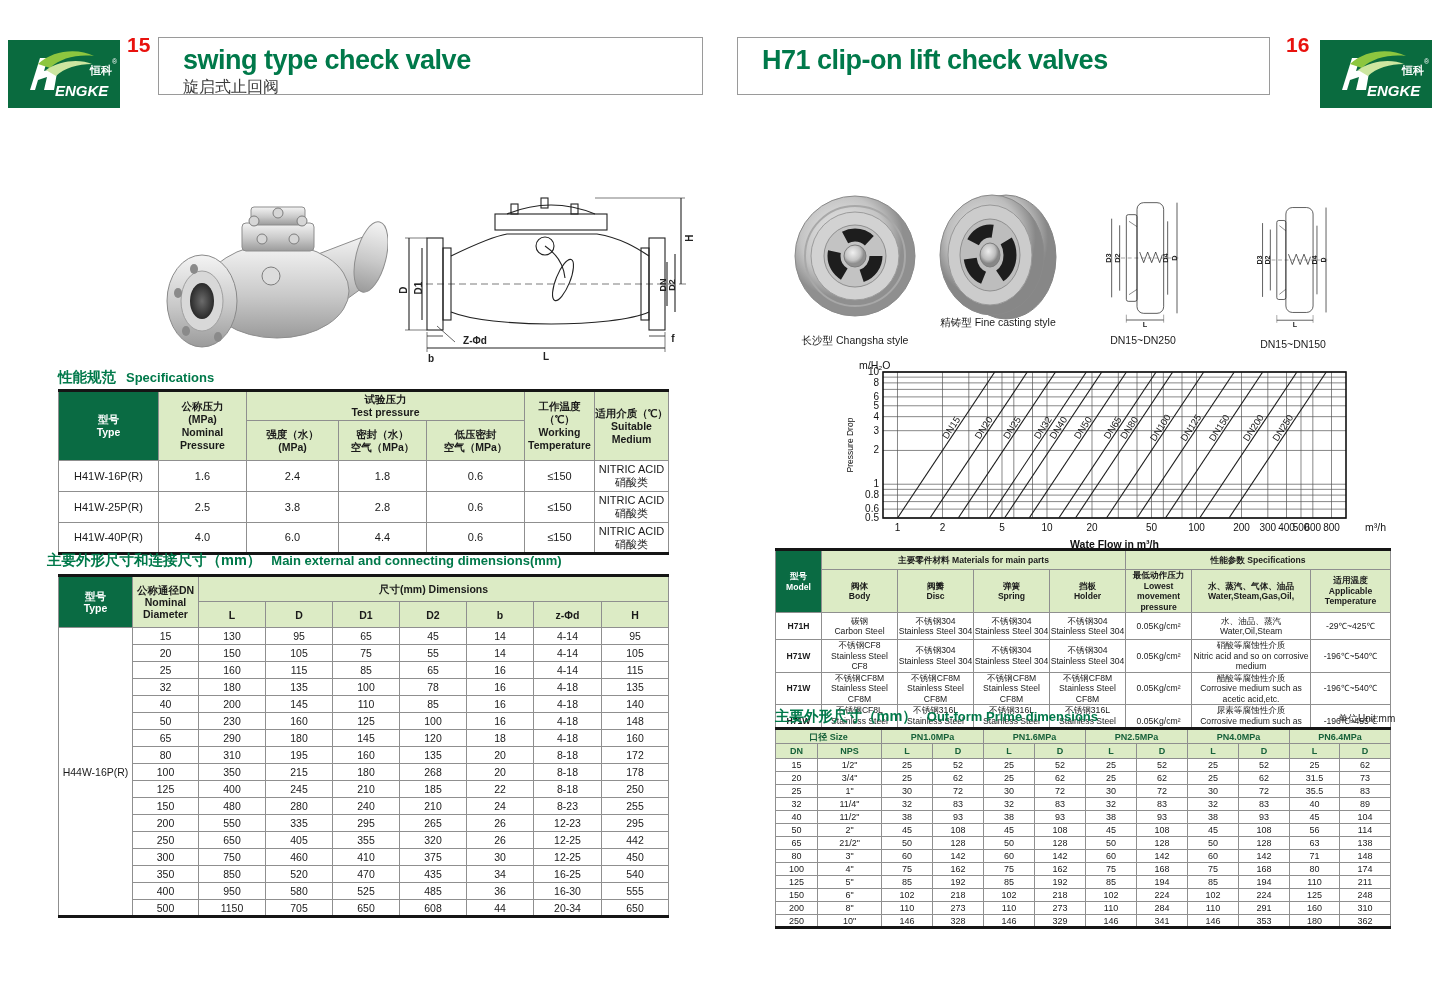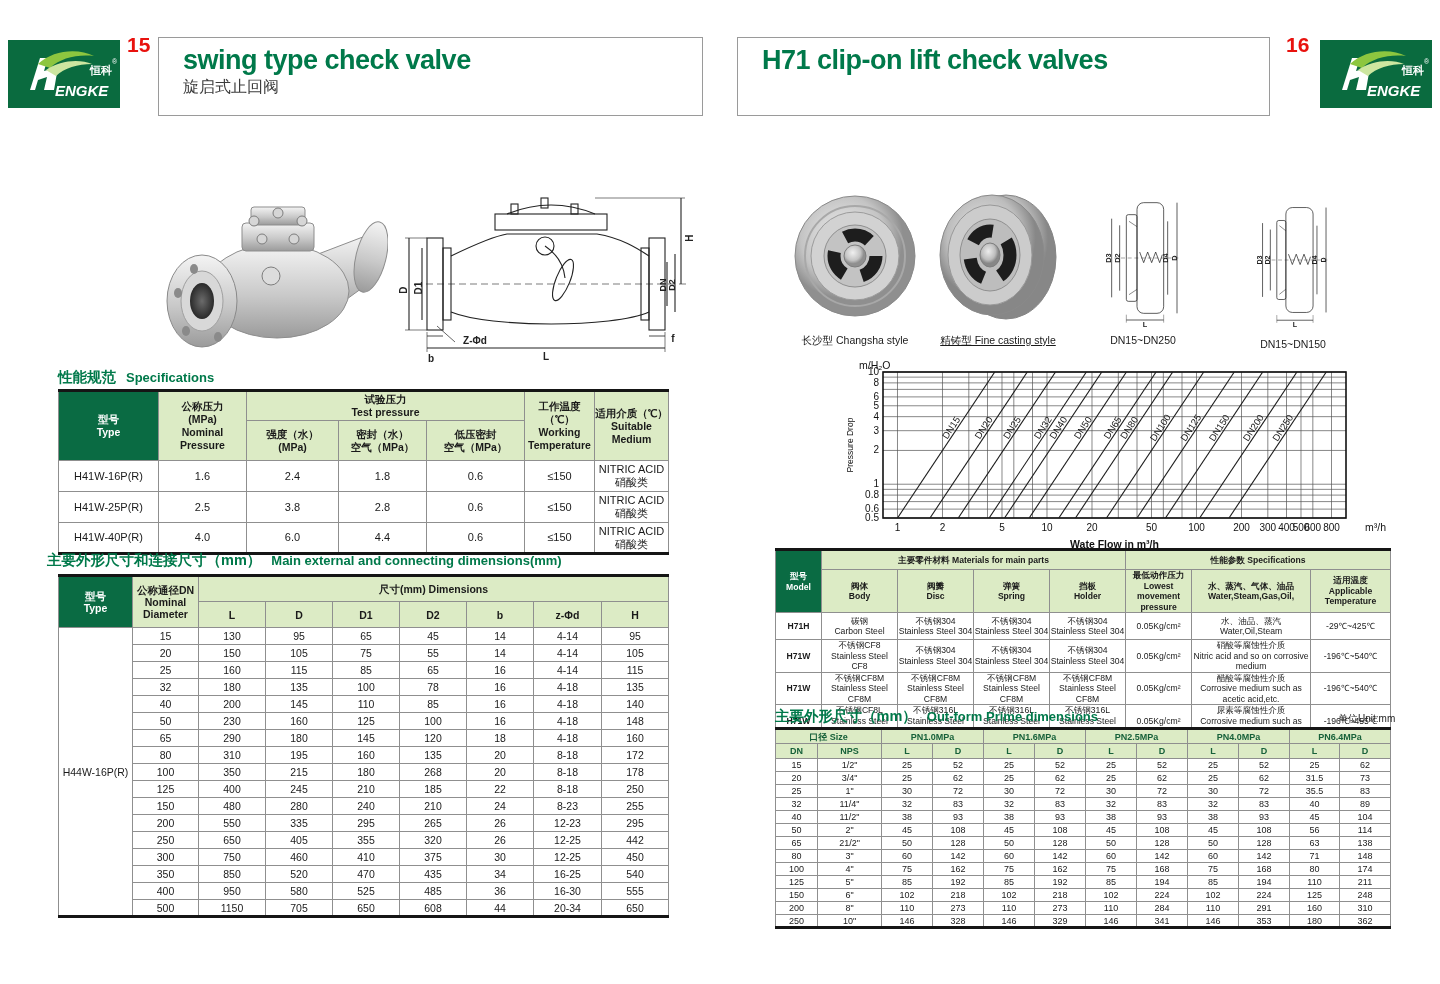--- a/index.html
+++ b/index.html
@@ -1,21 +1,21 @@
 <!DOCTYPE html>
 <html><head>
 <meta charset="utf-8">
 <style>
   * { margin:0; padding:0; box-sizing:border-box; }
   html,body { width:1440px; height:984px; background:#fff; font-family:"Liberation Sans",sans-serif; color:#1a1a1a; }
   .abs { position:absolute; }
   
   .logo-box { position:absolute; width:112px; height:68px; background:#0a6b3f; }
   .pageno { position:absolute; font-weight:bold; font-size:21px; color:#e8120e; }
-  .titlebox { position:absolute; height:79px; border:1px solid #9a9a9a; background:#fff; padding:7px 0 0 24px; }
+  .titlebox { position:absolute; height:58px; border:1px solid #9a9a9a; background:#fff; padding:7px 0 0 24px; }
   .titlebox h1 { font-size:27px; font-weight:bold; color:#00794a; letter-spacing:-0.5px; line-height:30px; }
   .titlebox h2 { font-size:16px; font-weight:normal; color:#3c3c3c; line-height:24px; }
   
   .sec-title { position:absolute; font-weight:bold; color:#00794a; }
   .sec-title .cn { font-size:14.5px; margin-right:10px; }
   .sec-title .en { font-size:13px; }
   .unit-note { position:absolute; font-size:10px; color:#222; }
   
   table.tbl { border-collapse:collapse; table-layout:fixed; position:absolute; background:#fff;
               border-top:3px solid #151515; border-bottom:3px solid #151515; }
@@ -509,21 +509,21 @@
       <text transform="rotate(-90 10 105)" x="10" y="108" text-anchor="middle">D3</text>
       <text transform="rotate(-90 23 105)" x="23" y="108" text-anchor="middle">D2</text>
       <text transform="rotate(-90 95 105)" x="95" y="108" text-anchor="middle">D4</text>
       <text transform="rotate(-90 109 105)" x="109" y="108" text-anchor="middle">D</text>
       <text x="64" y="209" text-anchor="middle">L</text>
     </g>
   </svg>
 </div>
 
 <div class="caption" style="left:788px;top:334px;width:134px;text-align:center;">长沙型 Changsha style</div>
-<div class="caption" style="left:928px;top:334px;width:140px;text-decoration:underline;">精铸型 Fine casting style</div>
+<div class="caption" style="left:928px;top:316px;width:140px;">精铸型 Fine casting style</div>
 <div class="caption" style="left:1082px;top:334px;width:122px;">DN15~DN250</div>
 <div class="caption" style="left:1232px;top:338px;width:122px;">DN15~DN150</div>
 
 <div class="abs" style="left:845px;top:360px;" id="chart-holder"><svg width="545" height="192">
       <clipPath id="plotclip">
         <rect x="38" y="12" width="463" height="146"></rect>
       </clipPath>
       <line x1="52.488420985519085" y1="12" x2="52.488420985519085" y2="158" stroke="#555" stroke-width="0.7"></line>
       <line x1="97.49356721417728" y1="12" x2="97.49356721417728" y2="158" stroke="#555" stroke-width="0.7"></line>
       <line x1="123.81989009741447" y1="12" x2="123.81989009741447" y2="158" stroke="#555" stroke-width="0.7"></line>

